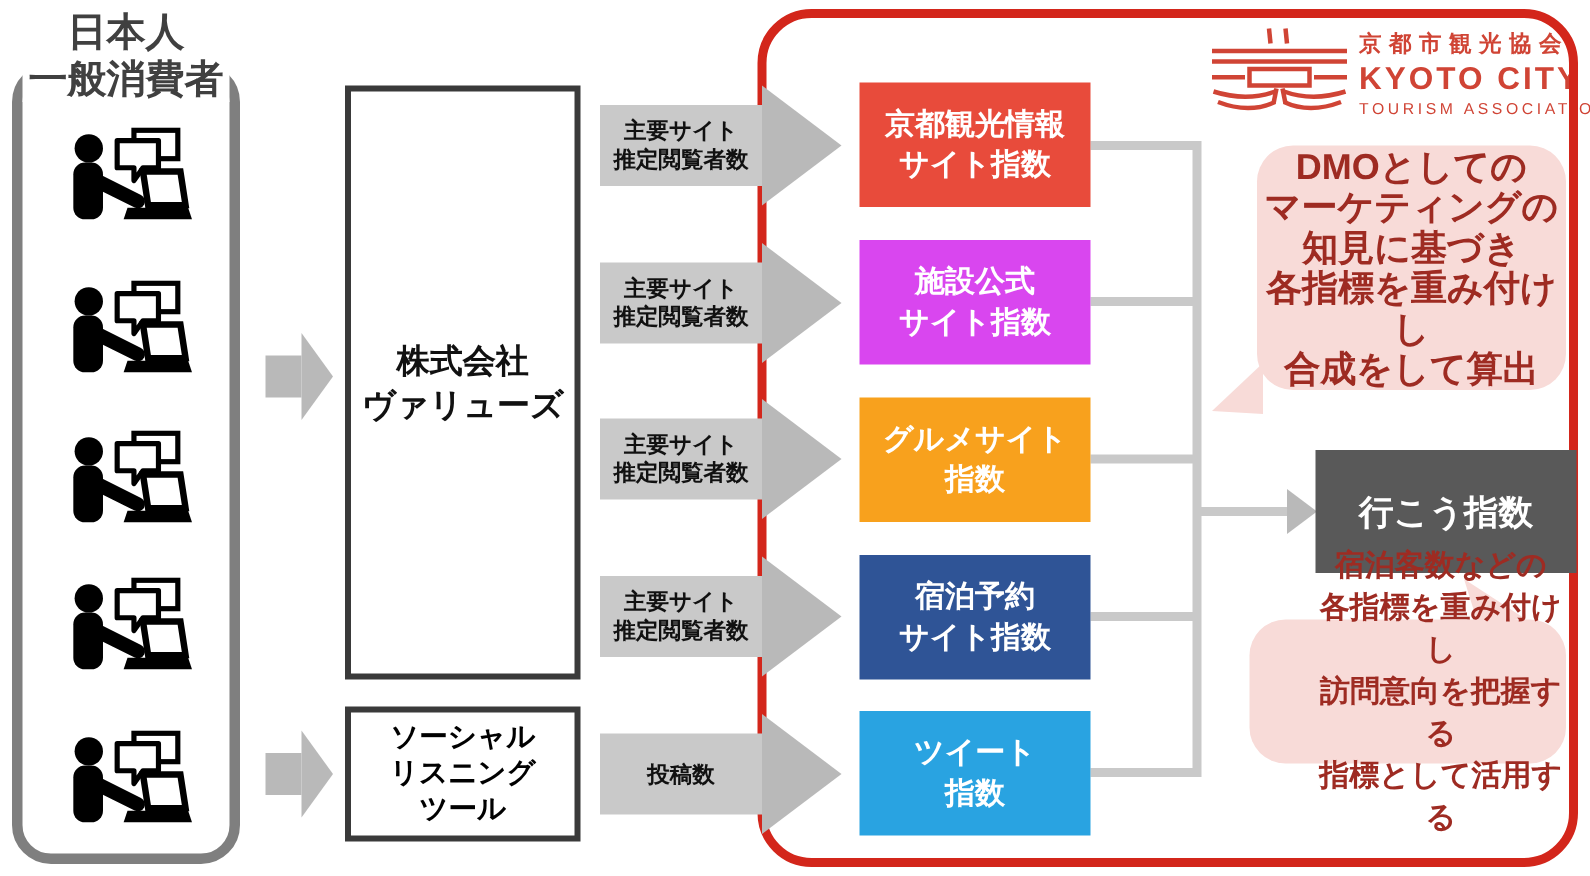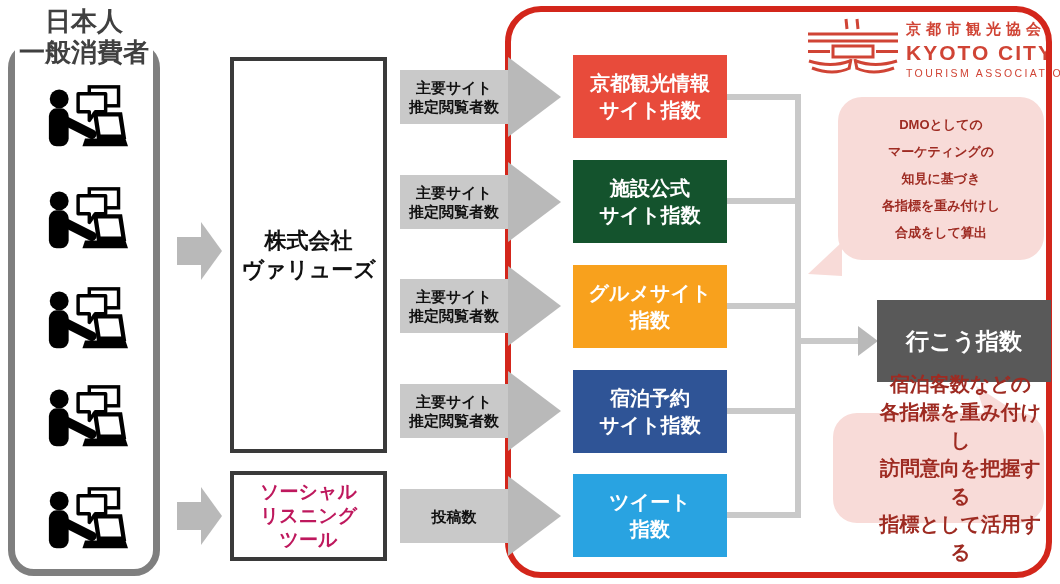--- a/index.html
+++ b/index.html
@@ -8,21 +8,21 @@
   .abs{position:absolute;box-sizing:border-box;}
 
   
   .consumers-border{left:8px;top:42px;width:152px;height:534px;border:7px solid #7f7f7f;border-radius:26px;background:#fff;}
   .consumers-title{left:6px;top:6px;width:156px;text-align:center;font-size:26px;font-weight:bold;line-height:31px;color:#404040;z-index:4;}
   .consumers-title span{background:#fff;padding:0 4px;display:inline-block;}
   .person{width:86px;height:84px;left:42px;z-index:3;}
 
   
   .values-box{left:230px;top:57px;width:157px;height:396px;border:4px solid #3a3a3a;background:#fff;display:flex;flex-direction:column;justify-content:center;align-items:center;font-size:22px;font-weight:bold;line-height:29px;color:#111;text-align:center;}
-  .social-box{left:230px;top:471px;width:157px;height:90px;border:4px solid #3a3a3a;background:#fff;display:flex;flex-direction:column;justify-content:center;align-items:center;font-size:19px;font-weight:bold;line-height:24px;color:#be185d;text-align:center;}
+  .social-box{left:230px;top:471px;width:157px;height:90px;border:4px solid #3a3a3a;background:#fff;display:flex;flex-direction:column;justify-content:center;align-items:center;font-size:19px;font-weight:bold;line-height:24px;color:#000000;text-align:center;}
 
   
   .big-arrow{display:flex;align-items:center;z-index:3;}
   .big-arrow .ba-body{width:24px;height:28px;background:#b9b9b9;}
   .big-arrow .ba-head{width:0;height:0;border-top:29px solid transparent;border-bottom:29px solid transparent;border-left:21px solid #b9b9b9;}
 
   
   .label-arrow{display:flex;align-items:center;height:80px;z-index:6;}
   .label-arrow .la-body{width:108px;height:54px;background:#c9c9c9;display:flex;flex-direction:column;justify-content:center;text-align:center;font-size:15px;font-weight:bold;line-height:19px;color:#111;}
   .label-arrow .la-head{width:0;height:0;border-top:40px solid transparent;border-bottom:40px solid transparent;border-left:53px solid #b9b9b9;}
@@ -35,22 +35,22 @@
 
   
   .conn{background:#c9c9c9;z-index:2;}
   .res-arrow-head{width:0;height:0;border-top:15px solid transparent;border-bottom:15px solid transparent;border-left:20px solid #b9b9b9;z-index:2;}
 
   
   .result-box{left:877px;top:300px;width:174px;height:82px;background:#595959;display:flex;justify-content:center;align-items:center;color:#fff;font-size:23px;font-weight:bold;z-index:3;}
 
   
   .bubble{background:#f8dbd8;border-radius:24px;color:#9e2b22;font-weight:bold;text-align:center;display:flex;flex-direction:column;justify-content:center;z-index:3;}
-  .bubble-top{left:838px;top:97px;width:206px;height:163px;font-size:13px;line-height:27px;}
-  .bubble-bottom{left:833px;top:413px;width:211px;height:110px;font-size:20px;line-height:28px;padding-left:44px;}
+  .bubble-top{left:838px;top:97px;width:206px;height:163px;font-size:24px;line-height:27px;}
+  .bubble-bottom{left:833px;top:413px;width:211px;height:96px;font-size:20px;line-height:28px;padding-left:44px;}
   .tail{z-index:2;}
 
   
   .logo-mark{left:806px;top:16px;width:94px;height:62px;}
   .logo-text{left:906px;top:20px;width:150px;}
   .logo-jp{font-size:15px;font-weight:bold;letter-spacing:5px;white-space:nowrap;}
   .logo-en1{font-size:21px;font-weight:bold;letter-spacing:2px;margin-top:2px;white-space:nowrap;}
   .logo-en2{font-size:10.5px;letter-spacing:2.4px;margin-top:2px;white-space:nowrap;}
 </style>
 </head>
@@ -173,21 +173,21 @@
     <div class="la-body">
       <span>投稿数</span>
     </div>
       <div class="la-head"></div>
   </div>
 
   <div class="abs idx-box" style="top: 55px; background: rgb(232, 75, 59);">
     <span>京都観光情報</span>
     <span>サイト指数</span>
   </div>
-  <div class="abs idx-box" style="top: 160px; background: #14532d;">
+  <div class="abs idx-box" style="top: 160px; background: #d946ef;">
     <span>施設公式</span>
     <span>サイト指数</span>
   </div>
   <div class="abs idx-box" style="top: 265px; background: rgb(248, 161, 29);">
     <span>グルメサイト</span>
     <span>指数</span>
   </div>
   <div class="abs idx-box" style="top: 370px; background: rgb(47, 84, 150);">
     <span>宿泊予約</span>
     <span>サイト指数</span>

